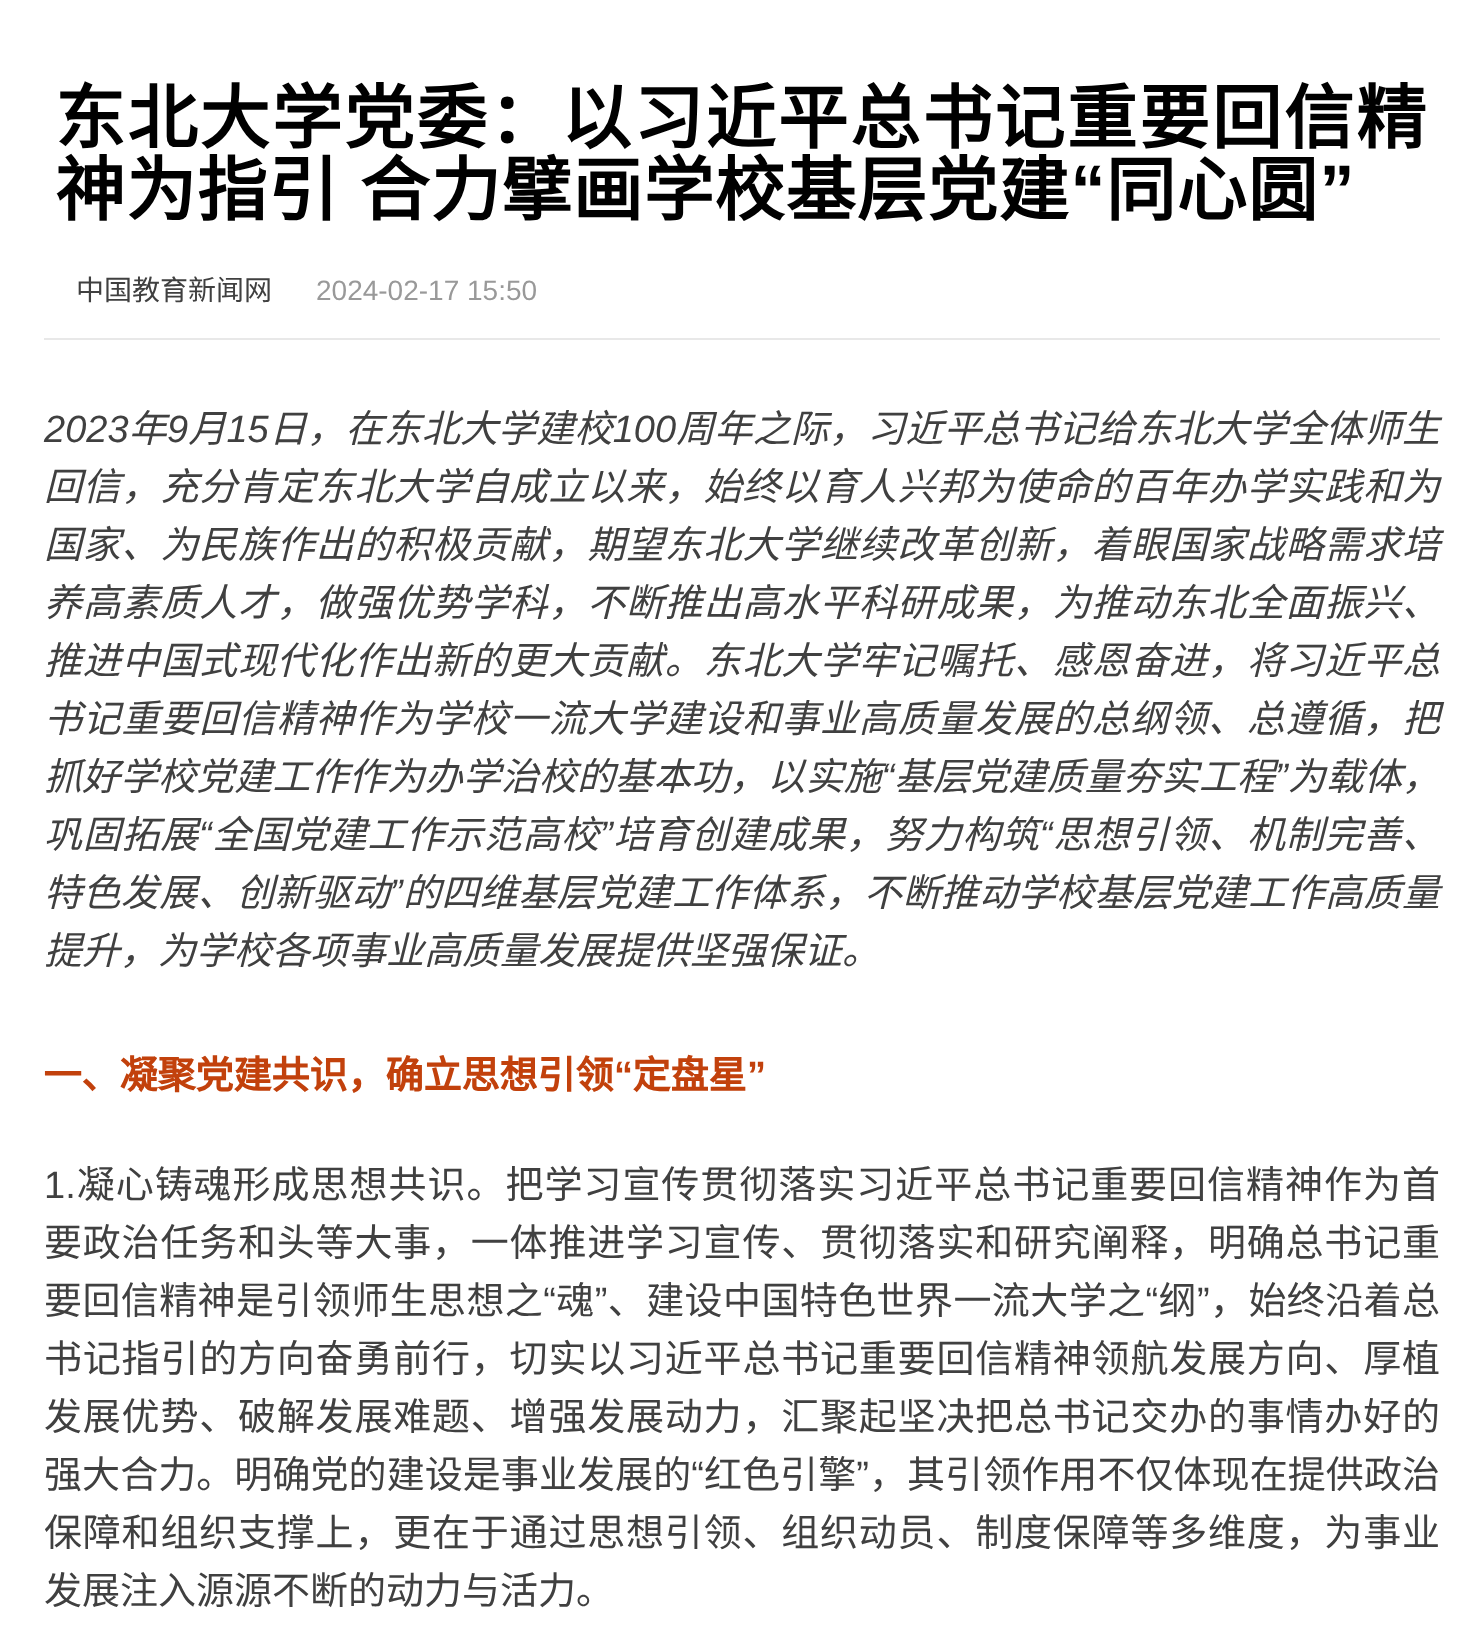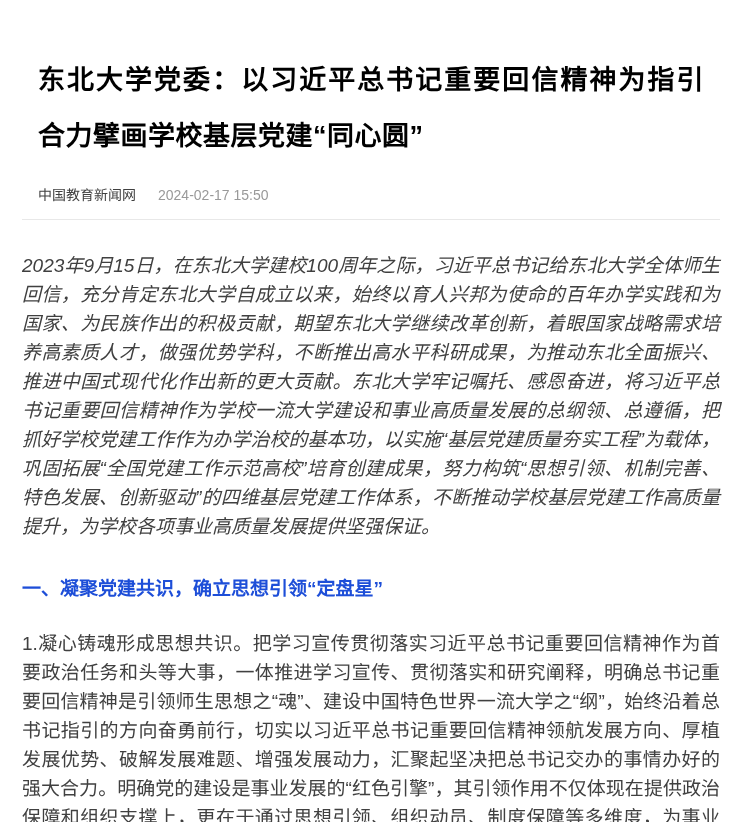--- a/index.html
+++ b/index.html
@@ -12,23 +12,23 @@
     height: 822px;
     overflow: hidden;
     font-family: "Liberation Sans", "DejaVu Sans", sans-serif;
     -webkit-font-smoothing: antialiased;
   }
   .article {
     padding: 36px 22px 20px 22px;
     box-sizing: border-box;
   }
   .article-title {
-    margin: 16px;
-    font-size: 27px;
-    line-height: 56px;
+    margin: 6px;
+    font-size: 35px;
+    line-height: 36px;
     font-weight: 700;
     color: #000000;
     letter-spacing: 0.5px;
     text-align: justify;
   }
   .article-meta {
     margin-top: 21px;
     font-size: 14px;
     line-height: 20px;
     display: flex;
@@ -57,21 +57,21 @@
   }
   .article-body .intro-paragraph {
     margin-top: 31px;
     font-style: italic;
   }
   .section-heading {
     margin: 33px 0 0 0;
     font-size: 19px;
     line-height: 29px;
     font-weight: 700;
-    color: #1d4ed8;
+    color: #c2410c;
   }
   .article-body .section-paragraph {
     margin-top: 26px;
   }
 </style>
 </head>
 <body>
 
 <div class="article">
 

